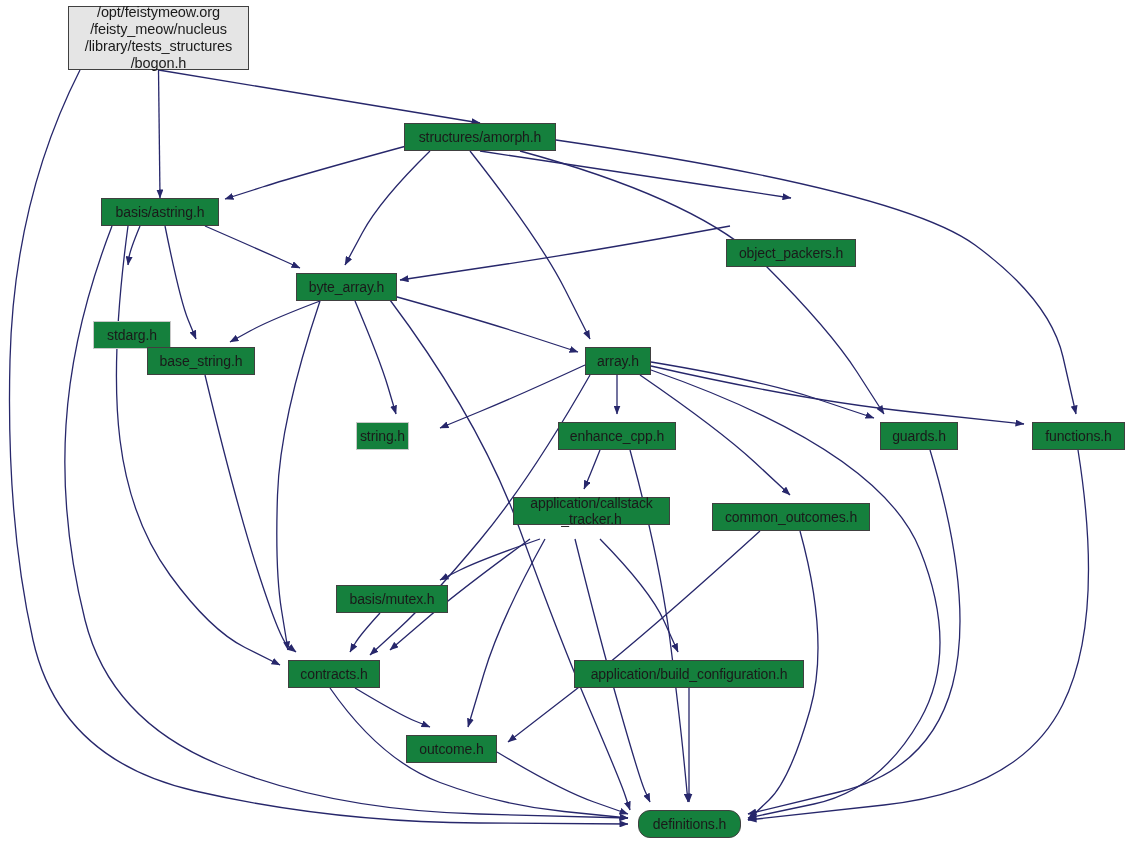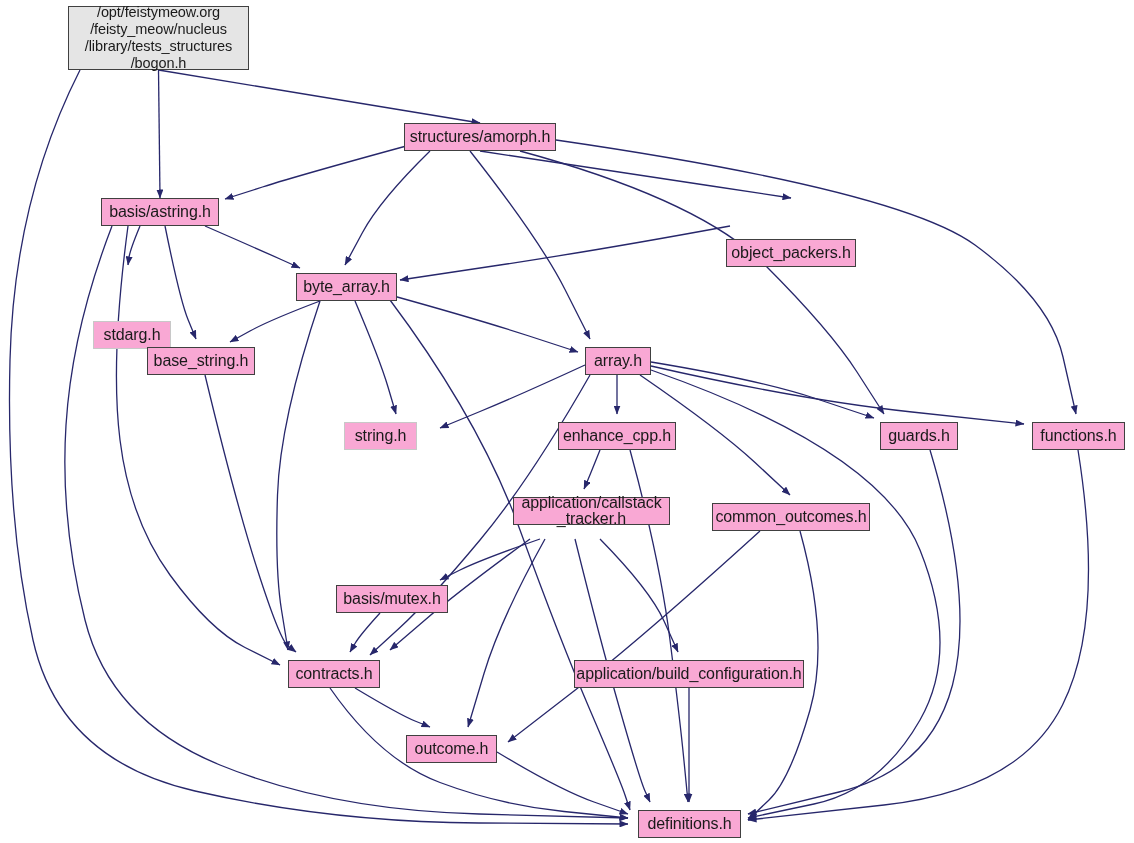--- a/index.html
+++ b/index.html
@@ -26,24 +26,24 @@
     height: 843px;
     pointer-events: none;
   }
   .node {
     position: absolute;
     box-sizing: border-box;
     display: flex;
     align-items: center;
     justify-content: center;
     text-align: center;
-    background: #f9a8d4;
+    background: #15803d;
     border: 1px solid #404040;
     color: #1a1a1a;
-    font-size: 16px;
+    font-size: 14px;
     line-height: 16.5px;
     letter-spacing: -0.1px;
     white-space: pre-line;
     z-index: 5;
   }
   .node.current {
     background: #e5e5e5;
     border: 1px solid #404040;
     font-size: 14.5px;
     line-height: 17px;
@@ -121,27 +121,27 @@
 /feisty_meow/nucleus
 /library/tests_structures
 /bogon.h</span></div>
       <div class="node" style="left: 404px; top: 123px; width: 152px; height: 28px;"><span class="label">structures/amorph.h</span></div>
       <div class="node" style="left: 101px; top: 198px; width: 118px; height: 28px;"><span class="label">basis/astring.h</span></div>
       <div class="node" style="left: 726px; top: 198px; width: 130px; height: 28px; margin-top: 41px;"><span class="label">object_packers.h</span></div>
       <div class="node system" style="left: 93px; top: 273px; width: 78px; height: 28px; margin-top: 48px;"><span class="label">stdarg.h</span></div>
       <div class="node" style="left: 296px; top: 273px; width: 101px; height: 28px;"><span class="label">byte_array.h</span></div>
       <div class="node" style="left: 147px; top: 347px; width: 108px; height: 28px;"><span class="label">base_string.h</span></div>
       <div class="node" style="left: 585px; top: 347px; width: 66px; height: 28px;"><span class="label">array.h</span></div>
-      <div class="node system" style="left: 344px; top: 422px; width: 73px; height: 28px;"><span class="label">string.h</span></div>
+      <div class="node system" style="left: 356px; top: 422px; width: 53px; height: 28px;"><span class="label">string.h</span></div>
       <div class="node" style="left: 558px; top: 422px; width: 118px; height: 28px;"><span class="label">enhance_cpp.h</span></div>
       <div class="node" style="left: 880px; top: 422px; width: 78px; height: 28px;"><span class="label">guards.h</span></div>
       <div class="node" style="left: 1032px; top: 422px; width: 93px; height: 28px;"><span class="label">functions.h</span></div>
       <div class="node" style="left: 513px; top: 497px; width: 157px; height: 28px;"><span class="label">application/callstack
 _tracker.h</span></div>
       <div class="node" style="left: 712px; top: 503px; width: 158px; height: 28px;"><span class="label">common_outcomes.h</span></div>
       <div class="node" style="left: 336px; top: 585px; width: 112px; height: 28px;"><span class="label">basis/mutex.h</span></div>
       <div class="node" style="left: 288px; top: 660px; width: 92px; height: 28px;"><span class="label">contracts.h</span></div>
       <div class="node" style="left: 574px; top: 660px; width: 230px; height: 28px;"><span class="label">application/build_configuration.h</span></div>
       <div class="node" style="left: 406px; top: 735px; width: 91px; height: 28px;"><span class="label">outcome.h</span></div>
-      <div class="node" style="left: 638px; top: 810px; width: 103px; height: 28px;"><span class="label">definitions.h</span></div>
+      <div class="node" style="left: 638px; top: 810px; width: 103px; height: 28px; border-radius: 12px;"><span class="label">definitions.h</span></div>
     </div>
 
 </div>
 
 </body></html>

